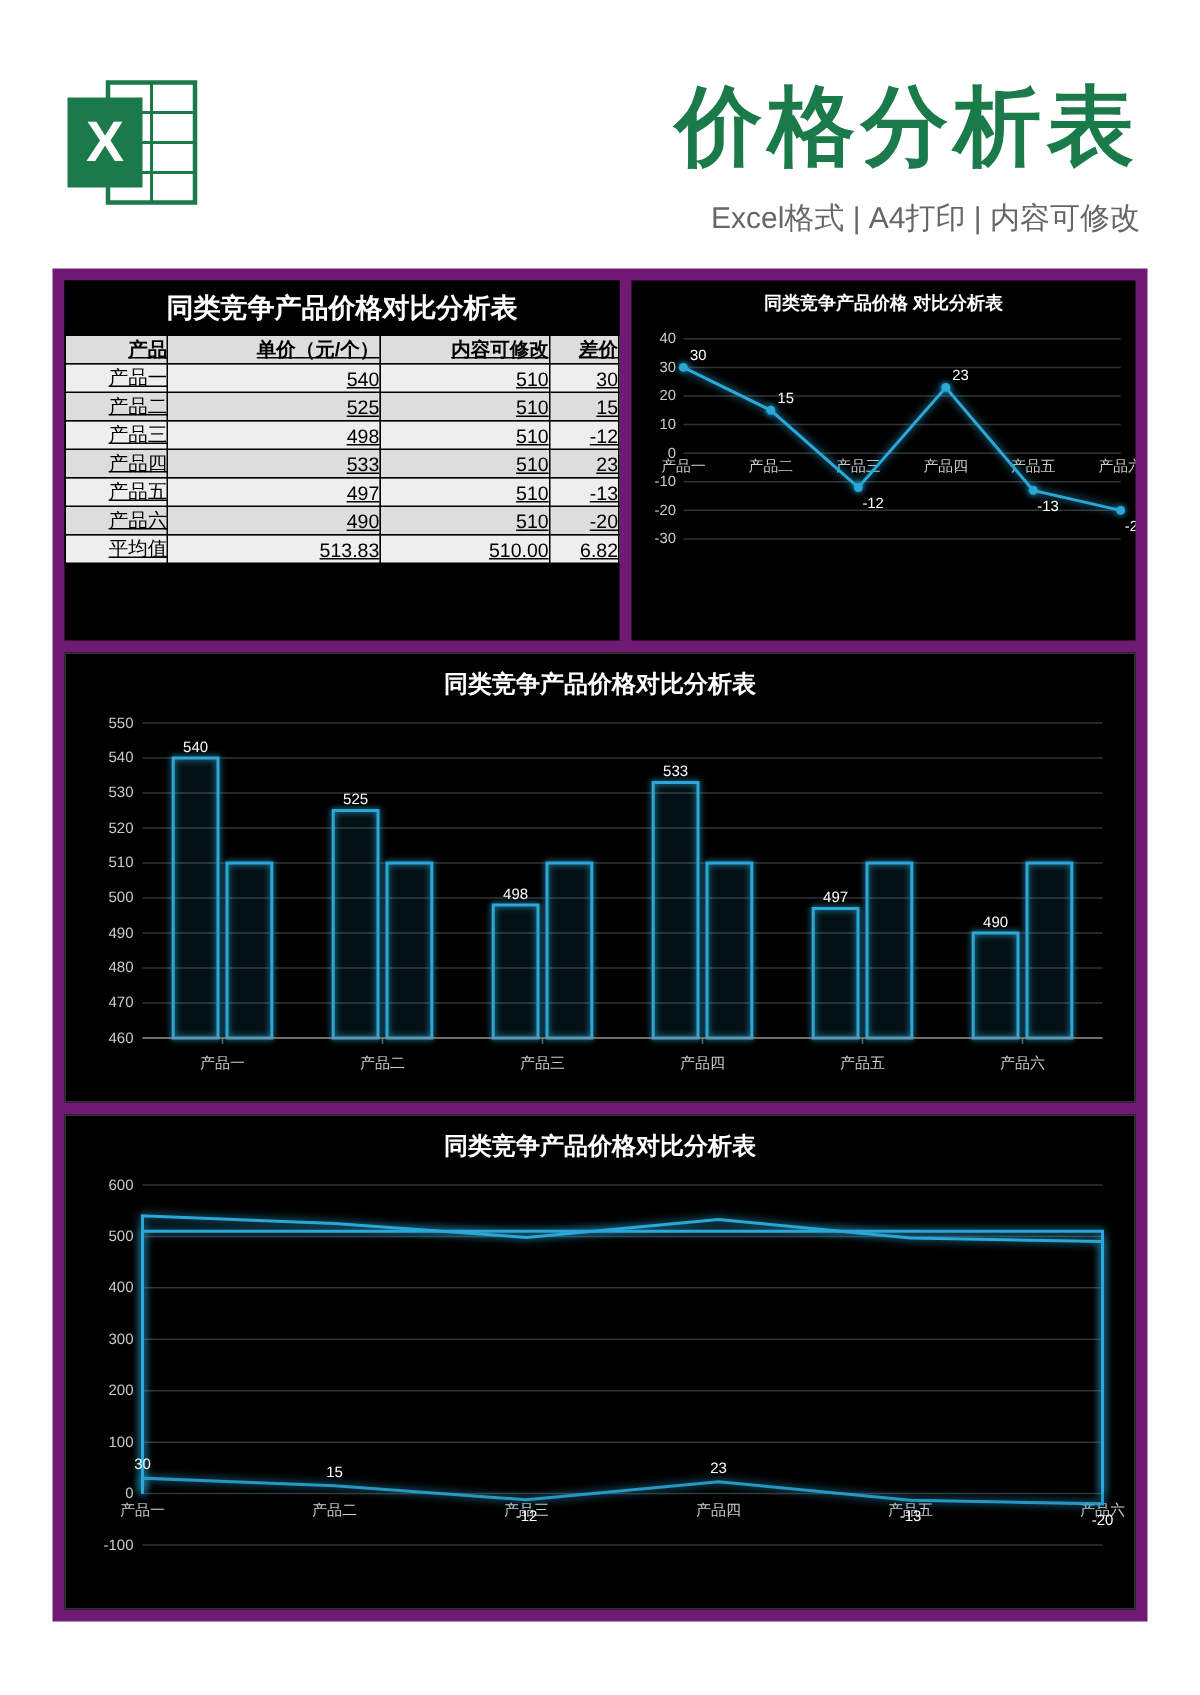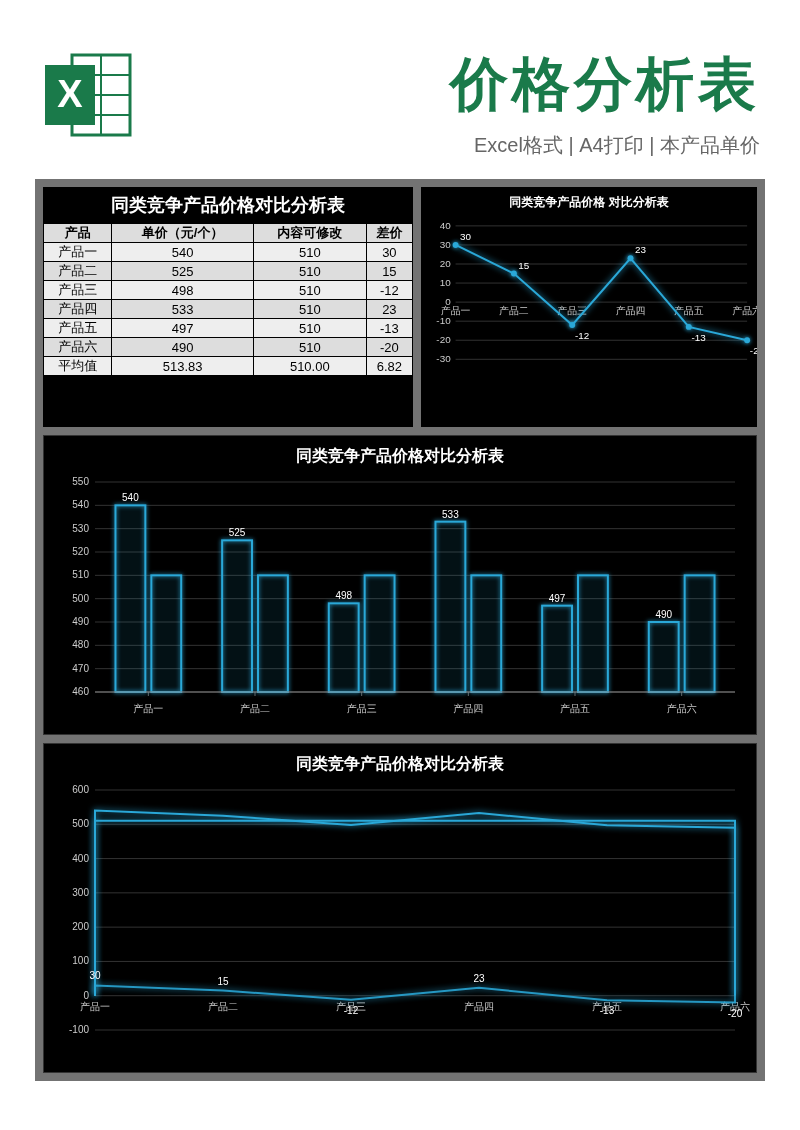--- a/index.html
+++ b/index.html
@@ -5,29 +5,29 @@
 * { box-sizing: border-box; margin: 0; padding: 0; }
 body { width: 800px; height: 1130px; background: #fff; font-family: "Microsoft YaHei", sans-serif; overflow: hidden; }
 
 .header { display: flex; align-items: center; padding: 30px 40px 20px 40px; }
 .excel-icon { width: 100px; height: 100px; margin-right: 20px; }
 .excel-icon svg { width: 100%; height: 100%; }
 .header-text { flex: 1; text-align: right; }
 .header-title { font-size: 58px; font-weight: bold; color: #1a7a4a; letter-spacing: 4px; margin-top: 16px; }
 .header-sub { font-size: 20px; color: #666; margin-top: 8px; }
 
-.doc { margin: 0 35px 35px 35px; background: #737373; padding: 8px; }
+.doc { margin: 0 35px 35px 35px; background: #701a75; padding: 8px; }
 .top-row { display: flex; gap: 8px; height: 240px; }
 .panel { background: #000; }
 
 
 .table-panel { width: 370px; }
 .table-title { color: #fff; font-weight: bold; font-size: 18px; text-align: center; padding: 6px 0; background: #000; }
 table { width: 100%; border-collapse: collapse; }
-th, td { border: 1px solid #000; text-align: center; font-size: 13px; height: 18px; }
+th, td { border: 1px solid #000; text-align: right; font-size: 13px; height: 18px; text-decoration: underline; }
 th { background: #ddd; font-weight: bold; }
 td { background: #eee; }
 tr.alt td { background: #ddd; }
 
 
 .line-panel { flex: 1; position: relative; }
 .line-title { color: #fff; font-weight: bold; font-size: 12px; text-align: center; padding: 8px 0 4px 0; line-height: 1.3; }
 .line-svg { width: 100%; height: 170px; }
 
 
@@ -58,21 +58,21 @@
       <line x1="32" y1="30" x2="90" y2="30" stroke="#1a7a4a" stroke-width="2"></line>
       <line x1="32" y1="50" x2="90" y2="50" stroke="#1a7a4a" stroke-width="2"></line>
       <line x1="32" y1="70" x2="90" y2="70" stroke="#1a7a4a" stroke-width="2"></line>
       <line x1="61" y1="10" x2="61" y2="90" stroke="#1a7a4a" stroke-width="2"></line>
       <rect x="5" y="20" width="50" height="60" fill="#1a7a4a"></rect>
       <text x="30" y="62" text-anchor="middle" fill="#fff" font-size="38" font-weight="bold">X</text>
     </svg>
   </div>
   <div class="header-text">
     <div class="header-title">价格分析表</div>
-    <div class="header-sub">Excel格式 | A4打印 | 本产品单价</div>
+    <div class="header-sub">Excel格式 | A4打印 | 内容可修改</div>
   </div>
 </div>
 
 <div class="doc">
 
   <div class="top-row">
 
     <div class="panel table-panel">
       <div class="table-title">同类竞争产品价格对比分析表</div>
       <table>

